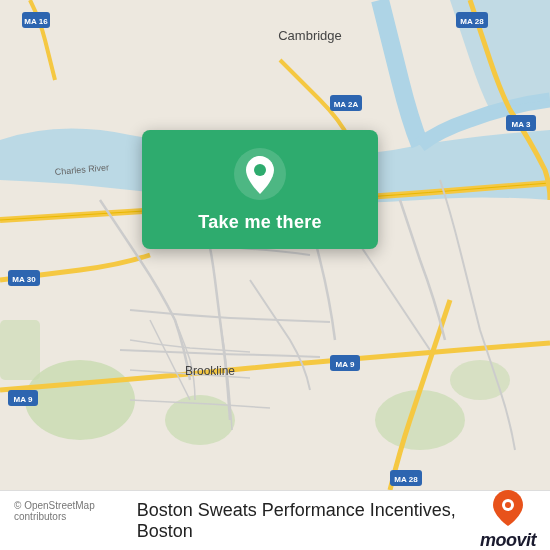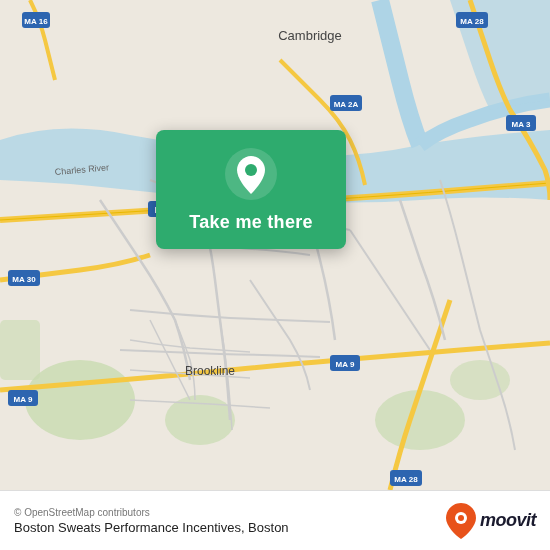--- a/index.html
+++ b/index.html
@@ -23,22 +23,22 @@
     
     #map-svg {
       width: 100%;
       height: 100%;
     }
 
     
     #location-card {
       position: absolute;
       top: 130px;
-      left: 156px;
-      width: 190px;
+      left: 142px;
+      width: 236px;
       background-color: #2eab6e;
       border-radius: 8px;
       display: flex;
       flex-direction: column;
       align-items: center;
       padding: 18px 20px 16px;
       box-shadow: 0 4px 16px rgba(0,0,0,0.3);
       z-index: 10;
     }
 
@@ -65,40 +65,40 @@
       background: white;
       display: flex;
       align-items: center;
       justify-content: space-between;
       padding: 0 14px;
       border-top: 1px solid #ddd;
     }
 
     #bottom-left {
       display: flex;
-      flex-direction: column;
     }
 
     #copyright-text {
       font-size: 10px;
       color: #777;
       margin-bottom: 2px;
     }
 
     #location-name {
-      font-size: 13px;
+      font-size: 18px;
       color: #222;
       font-weight: 500;
     }
 
     
     #moovit-logo {
       display: flex;
       align-items: center;
       gap: 4px;
+      flex-direction: column;
     }
 
     #moovit-text {
       font-size: 18px;
       font-weight: 700;
       color: #1a1a2e;
       font-style: italic;
       letter-spacing: -0.5px;
     }
 

